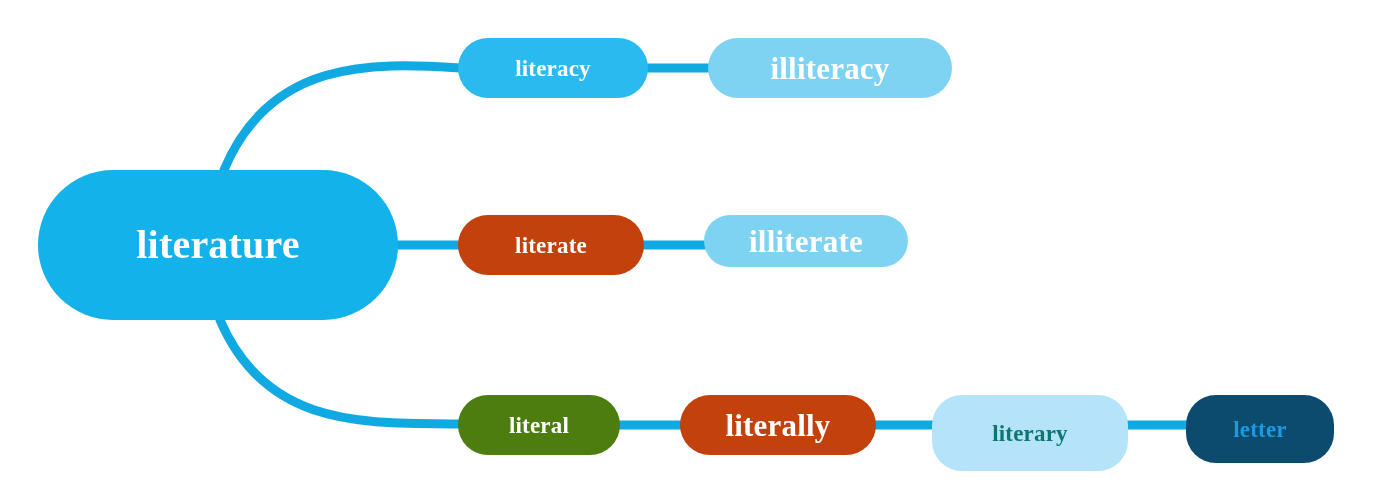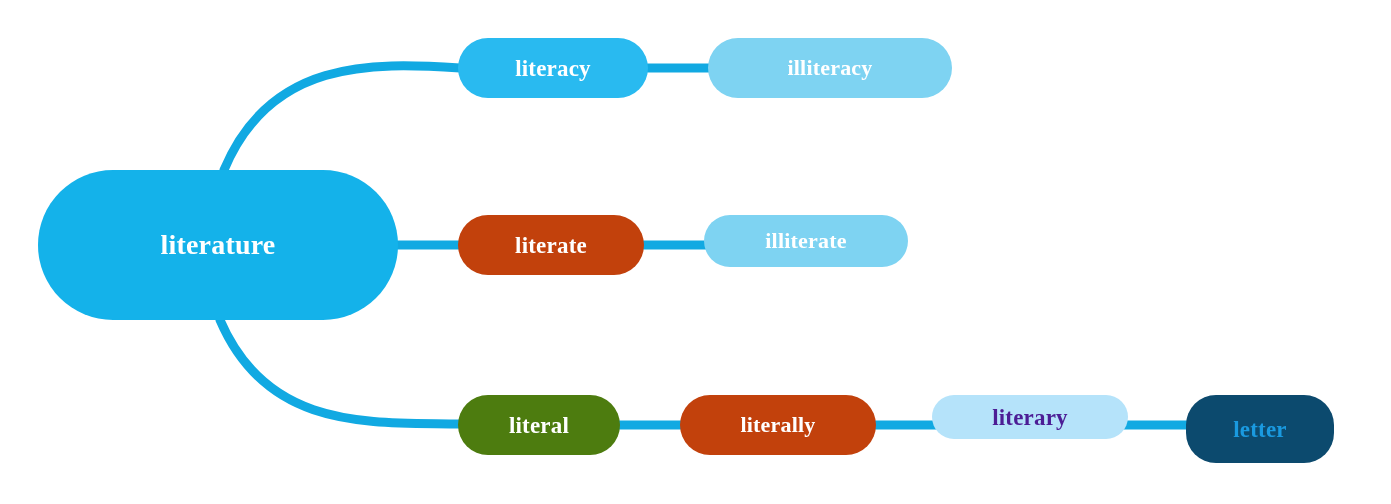--- a/index.html
+++ b/index.html
@@ -29,29 +29,29 @@
     align-items: center;
     justify-content: center;
     box-sizing: border-box;
     font-weight: bold;
     white-space: nowrap;
     letter-spacing: 0.2px;
     line-height: 1;
   }
   .node-root {
     border-radius: 75px;
-    font-size: 28px;
+    font-size: 40px;
   }
   .node-pill {
     border-radius: 30px;
     font-size: 23px;
   }
   .node-pill-sm {
     border-radius: 30px;
-    font-size: 22px;
+    font-size: 31px;
   }
 </style>
 </head>
 <body>
 
 <div id="canvas" style="background: rgb(255, 255, 255);">
   <svg id="links" viewBox="0 0 1391 504" xmlns="http://www.w3.org/2000/svg">
       <path d="M 224 170 C 270 60 370 62 460 68" fill="none" stroke="#11a9e2" stroke-width="9" stroke-linecap="round"></path>
       <path d="M 396 245 L 462 245" fill="none" stroke="#11a9e2" stroke-width="9" stroke-linecap="round"></path>
       <path d="M 220 320 C 268 432 372 422 460 424" fill="none" stroke="#11a9e2" stroke-width="9" stroke-linecap="round"></path>
@@ -62,16 +62,16 @@
       <path d="M 1124 425 L 1192 425" fill="none" stroke="#11a9e2" stroke-width="9" stroke-linecap="round"></path>
     </svg>
   <div id="nodes">
       <div class="node node-root" style="left: 38px; top: 170px; width: 360px; height: 150px; background: rgb(20, 178, 234); color: rgb(255, 255, 255);">literature</div>
       <div class="node node-pill" style="left: 458px; top: 38px; width: 190px; height: 60px; background: rgb(41, 186, 240); color: rgb(255, 255, 255);">literacy</div>
       <div class="node node-pill-sm" style="left: 708px; top: 38px; width: 244px; height: 60px; background: rgb(126, 211, 242); color: rgb(255, 255, 255);">illiteracy</div>
       <div class="node node-pill" style="left: 458px; top: 215px; width: 186px; height: 60px; background: #c2410c; color: rgb(255, 255, 255);">literate</div>
       <div class="node node-pill-sm" style="left: 704px; top: 215px; width: 204px; height: 52px; background: rgb(126, 211, 242); color: rgb(255, 255, 255);">illiterate</div>
       <div class="node node-pill" style="left: 458px; top: 395px; width: 162px; height: 60px; background: #4d7c0f; color: rgb(255, 255, 255);">literal</div>
       <div class="node node-pill-sm" style="left: 680px; top: 395px; width: 196px; height: 60px; background: #c2410c; color: rgb(255, 255, 255);">literally</div>
-      <div class="node node-pill" style="left: 932px; top: 395px; width: 196px; height: 44px; background: rgb(181, 227, 250); color: #4c1d95;">literary</div>
+      <div class="node node-pill" style="left: 932px; top: 395px; width: 196px; height: 76px; background: rgb(181, 227, 250); color: #0f766e;">literary</div>
       <div class="node node-pill" style="left: 1186px; top: 395px; width: 148px; height: 68px; background: #0c4a6e; color: rgb(26, 154, 224);">letter</div>
     </div>
 </div>
 
 </body></html>

